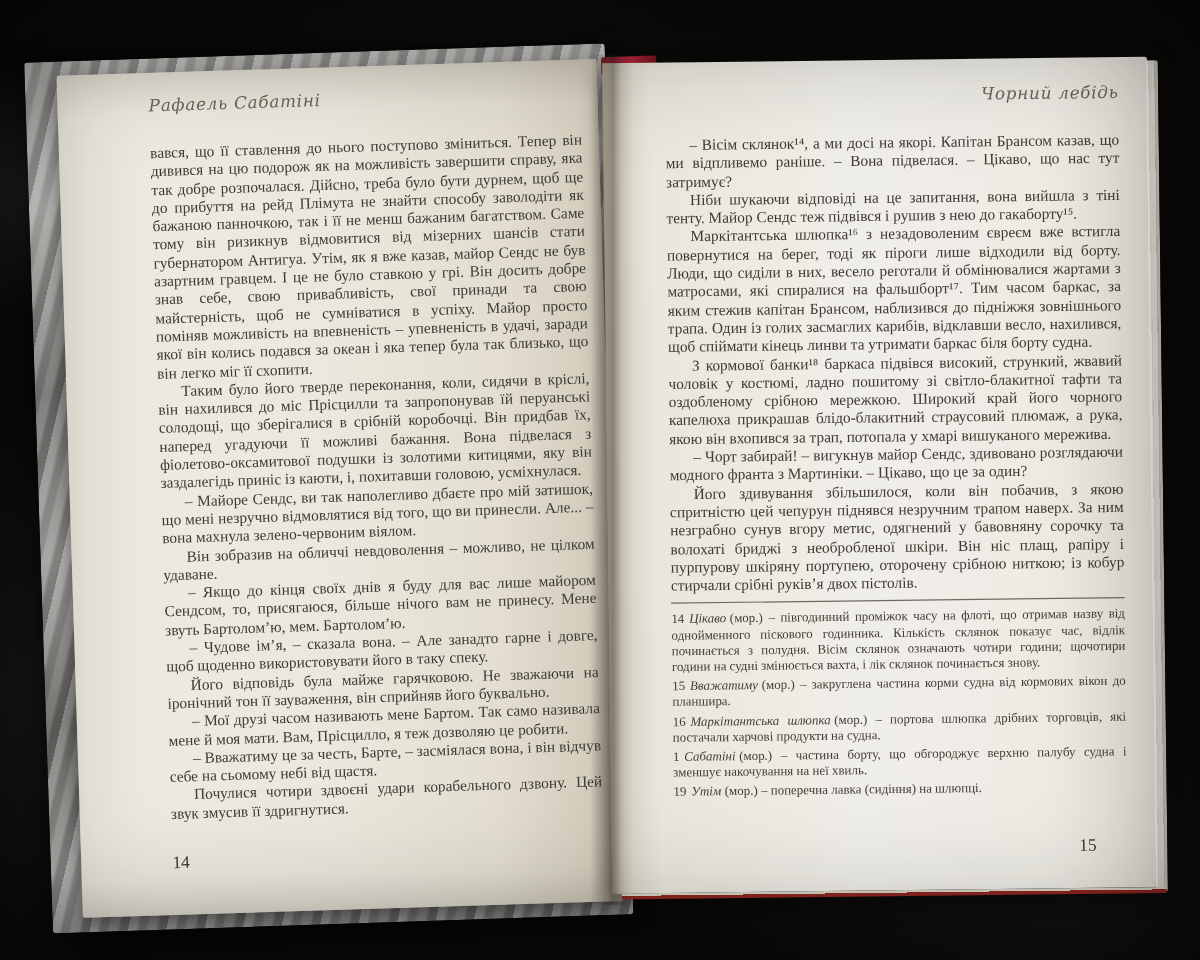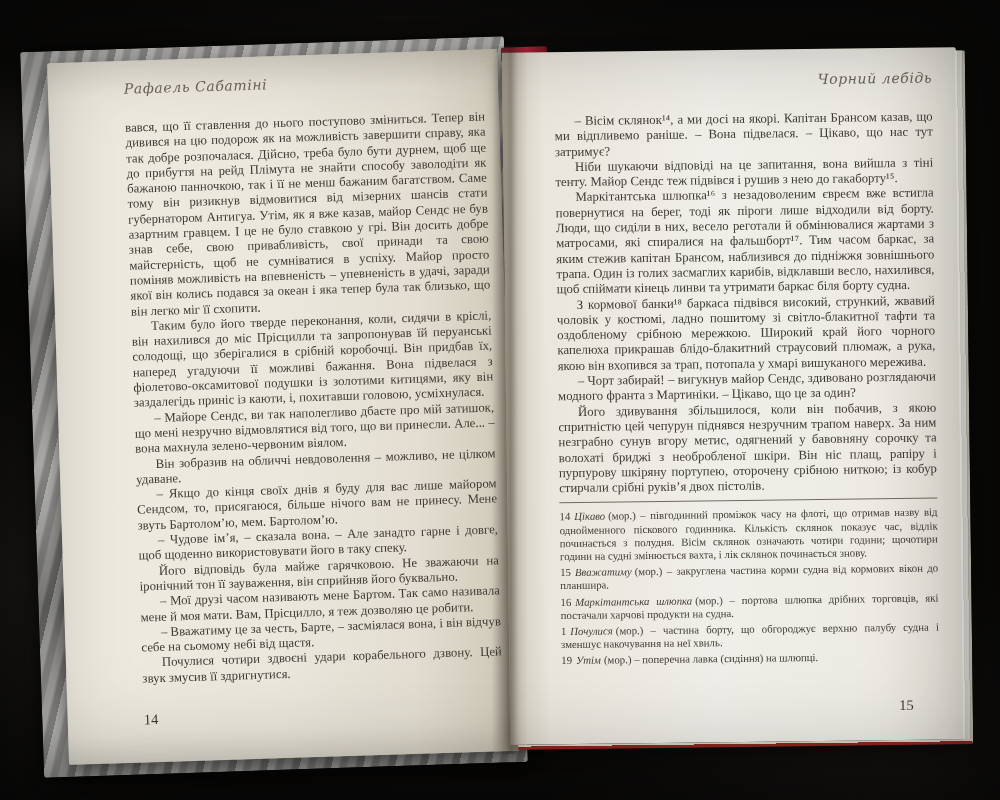--- a/index.html
+++ b/index.html
@@ -145,21 +145,21 @@
         <div class="fn">
           <span class="fn-num">14</span><span class="fn-term">Цікаво</span><span class="fn-text">(мор.) – півгодинний проміжок часу на флоті, що отримав назву від однойменного піскового годинника. Кількість склянок показує час, відлік починається з полудня. Вісім склянок означають чотири години; щочотири години на судні змінюється вахта, і лік склянок починається знову.</span>
         </div>
         <div class="fn">
           <span class="fn-num">15</span><span class="fn-term">Вважатиму</span><span class="fn-text">(мор.) – закруглена частина корми судна від кормових вікон до планшира.</span>
         </div>
         <div class="fn">
           <span class="fn-num">16</span><span class="fn-term">Маркітантська шлюпка</span><span class="fn-text">(мор.) – портова шлюпка дрібних торговців, які постачали харчові продукти на судна.</span>
         </div>
         <div class="fn">
-          <span class="fn-num">1</span><span class="fn-term">Почулися</span><span class="fn-text">(мор.) – частина борту, що обгороджує верхню палубу судна і зменшує накочування на неї хвиль.</span>
+          <span class="fn-num">1</span><span class="fn-term">Сабатіні</span><span class="fn-text">(мор.) – частина борту, що обгороджує верхню палубу судна і зменшує накочування на неї хвиль.</span>
         </div>
         <div class="fn">
           <span class="fn-num">19</span><span class="fn-term">Утім</span><span class="fn-text">(мор.) – поперечна лавка (сидіння) на шлюпці.</span>
         </div>
       </div>
       <div class="pagenum pagenum-right">15</div>
     </div>
   </div>
 
   <div class="gutter"></div>

